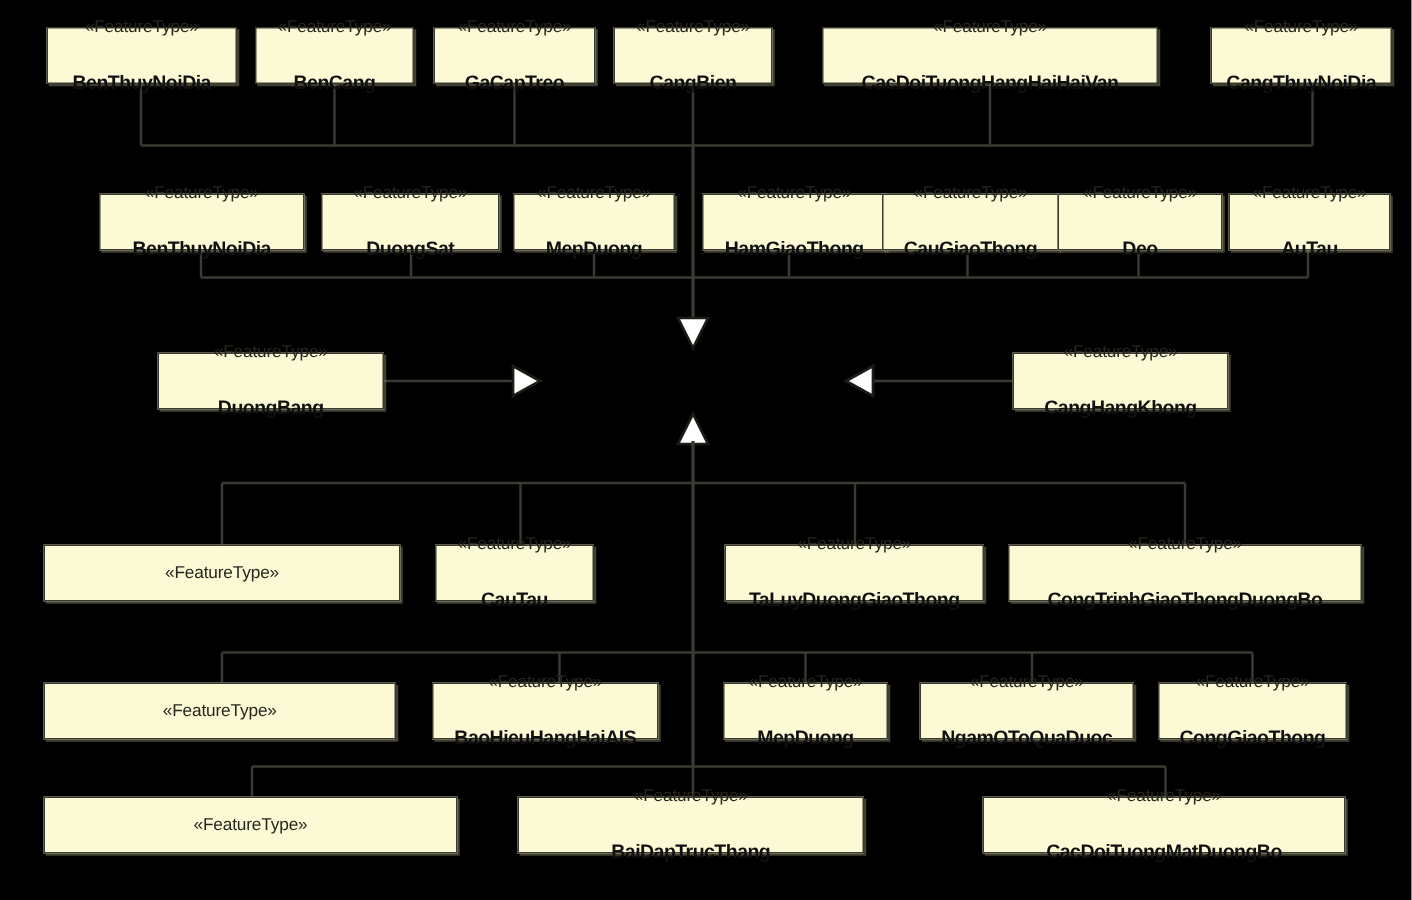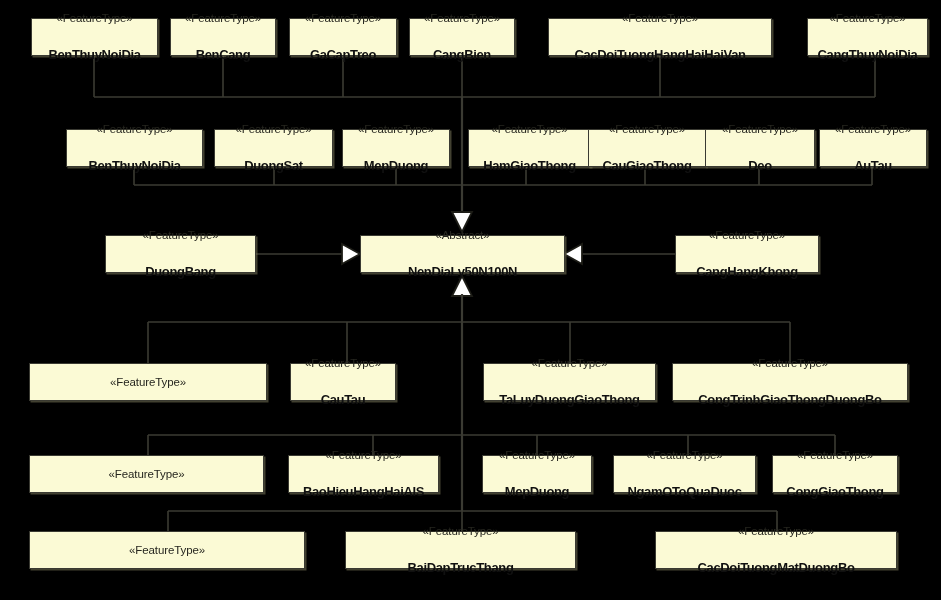--- a/index.html
+++ b/index.html
@@ -147,24 +147,20 @@
   <div class="node" style="left:819px;top:129px;width:108px;height:38px;">
     <div class="stereo">«FeatureType»</div>
     <div class="nname">AuTau</div>
   </div>
 
   <div class="node" style="left:105px;top:235px;width:151px;height:38px;">
     <div class="stereo">«FeatureType»</div>
     <div class="nname">DuongBang</div>
   </div>
 
-  <div class="node abstract" style="left:360px;top:235px;width:205px;height:38px;">
-    <div class="stereo">«Abstract»</div>
-    <div class="nname">NenDiaLy50N100N</div>
-  </div>
 
   <div class="node" style="left:675px;top:235px;width:144px;height:38px;">
     <div class="stereo">«FeatureType»</div>
     <div class="nname">CangHangKhong</div>
   </div>
 
   <div class="node" style="left:29px;top:363px;width:238px;height:38px;">
     <div class="stereo">«FeatureType»</div>
   </div>
   <div class="node" style="left:290px;top:363px;width:106px;height:38px;">

